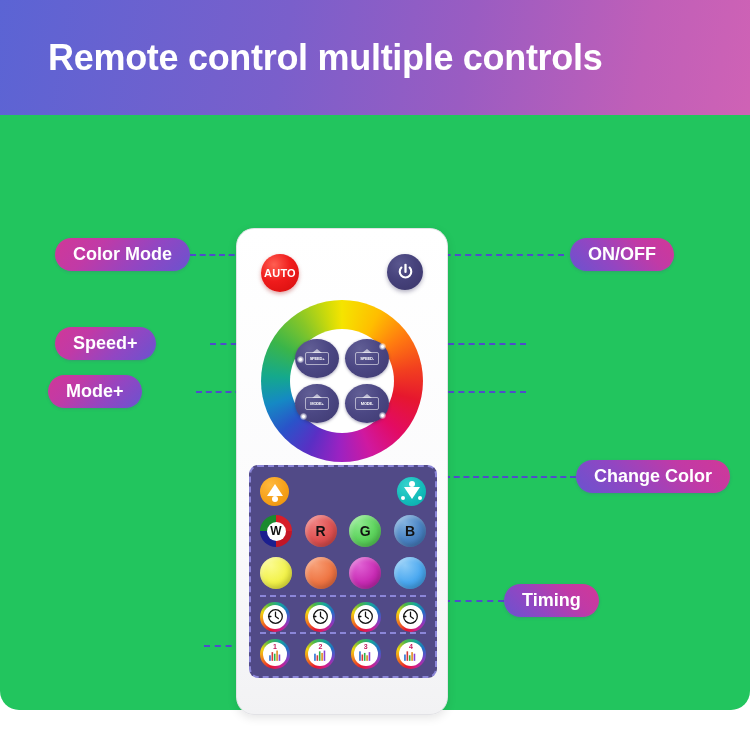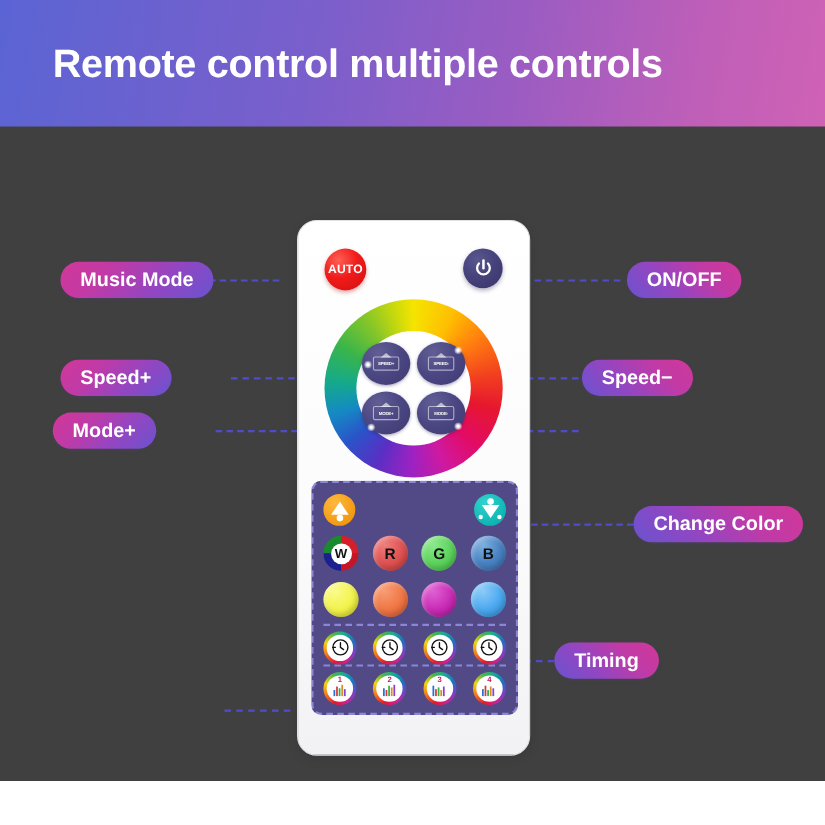--- a/index.html
+++ b/index.html
@@ -2,47 +2,46 @@
 <html><head>
 <meta charset="utf-8">
 <style>
   * { box-sizing: border-box; margin: 0; padding: 0; }
   html, body {
     width: 750px; height: 750px;
     font-family: "Liberation Sans", sans-serif;
     background: #ffffff;
     overflow: hidden;
   }
-  #stage { position: relative; width: 750px; height: 710px; background: #404040; }
+  #stage { position: relative; width: 750px; height: 710px; background: #22c55e; border-radius: 19px; }
 
   
   .banner {
     position: absolute; left: 0; top: 0; width: 750px; height: 115px;
     background: linear-gradient(100deg, #5b64d4 0%, #7a5fcb 38%, #9a5cc2 62%, #c05fb8 85%, #cf62b5 100%);
     display: flex; align-items: center;
   }
   .banner-title {
     color: #ffffff;
     font-size: 36px;
     font-weight: 700;
     letter-spacing: -0.3px;
     margin-left: 48px;
     white-space: nowrap;
   }
 
   
   .remote {
     position: absolute;
-    left: 236px; top: 200px;
+    left: 236px; top: 228px;
     width: 212px; height: 487px;
     background: linear-gradient(180deg, #ffffff 0%, #fbfbfc 60%, #f2f2f4 100%);
     border: 1px solid #e2e2e6;
     border-radius: 18px;
     box-shadow: 0 3px 10px rgba(0,0,0,0.10), inset 0 1px 0 #ffffff;
-    margin-left: 34px;
   }
 
   
   .auto-btn {
     position: absolute; left: 24px; top: 25px;
     width: 38px; height: 38px; border-radius: 50%;
     background: radial-gradient(circle at 34% 28%, #ff5f52 0%, #ef1b1b 45%, #d40d0d 100%);
     box-shadow: 0 2px 4px rgba(160,0,0,0.35);
     display: flex; align-items: center; justify-content: center;
   }
@@ -254,34 +253,31 @@
   <div class="lead" style="left:204px; top:645px; width:60px;"></div>
 
   <div class="lead" style="left:424px; top:254px; width:140px;"></div>
   <div class="lead" style="left:366px; top:343px; width:160px;"></div>
   <div class="lead" style="left:366px; top:391px; width:160px;"></div>
   <div class="lead" style="left:444px; top:476px; width:132px;"></div>
   <div class="lead" style="left:444px; top:600px; width:60px;"></div>
   <div class="lead-v" style="left:444px; top:476px; height:124px;"></div>
 
   <div class="pill" style="left:55px; top:238px;">
-    <span>Music Mode</span>
+    <span>Color Mode</span>
   </div>
   <div class="pill" style="left:55px; top:327px;">
     <span>Speed+</span>
   </div>
   <div class="pill" style="left:48px; top:375px;">
     <span>Mode+</span>
   </div>
 
   <div class="pill right-grad" style="left:570px; top:238px;">
     <span>ON/OFF</span>
-  </div>
-  <div class="pill right-grad" style="left:529px; top:327px;">
-    <span>Speed−</span>
   </div>
   <div class="pill right-grad" style="left:504px; top:584px;">
     <span>Timing</span>
   </div>
   <div class="pill right-grad" style="left:576px; top:460px;">
     <span>Change Color</span>
   </div>
 
   <div class="remote">
 

